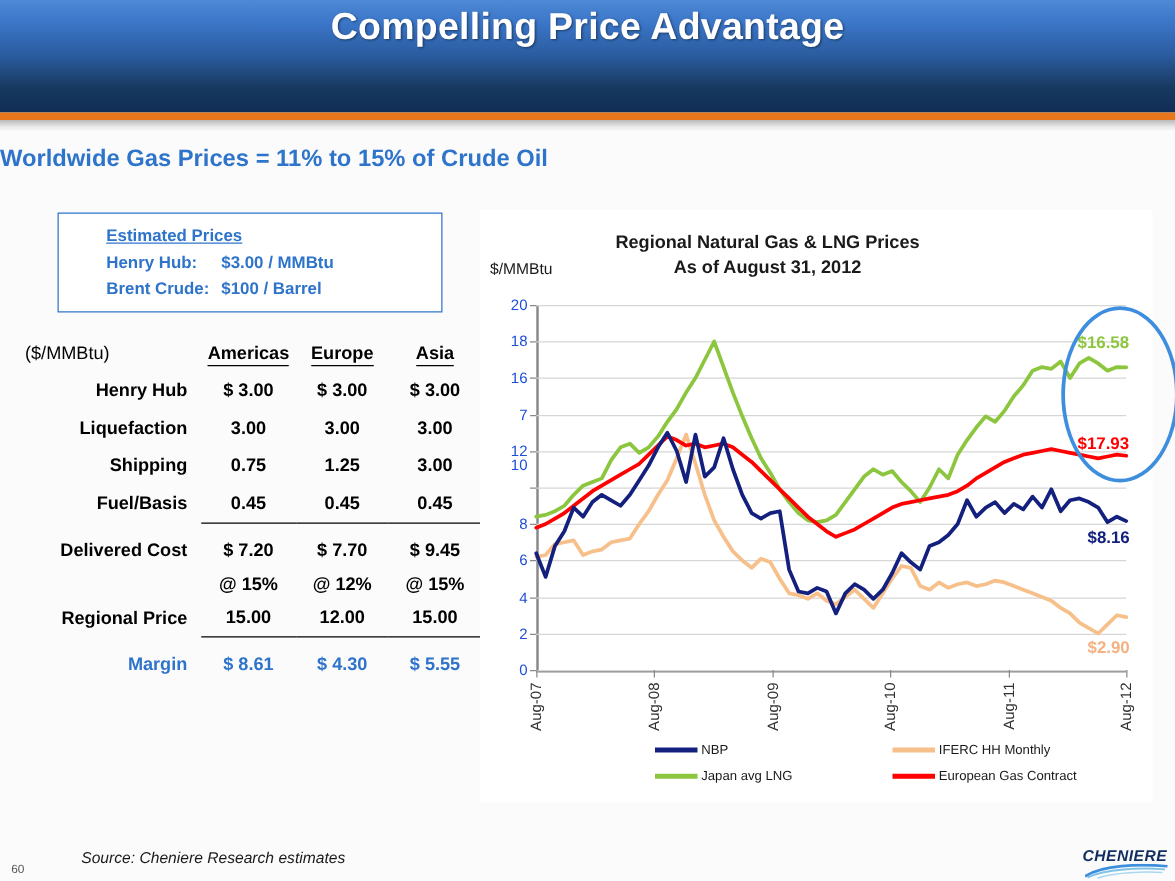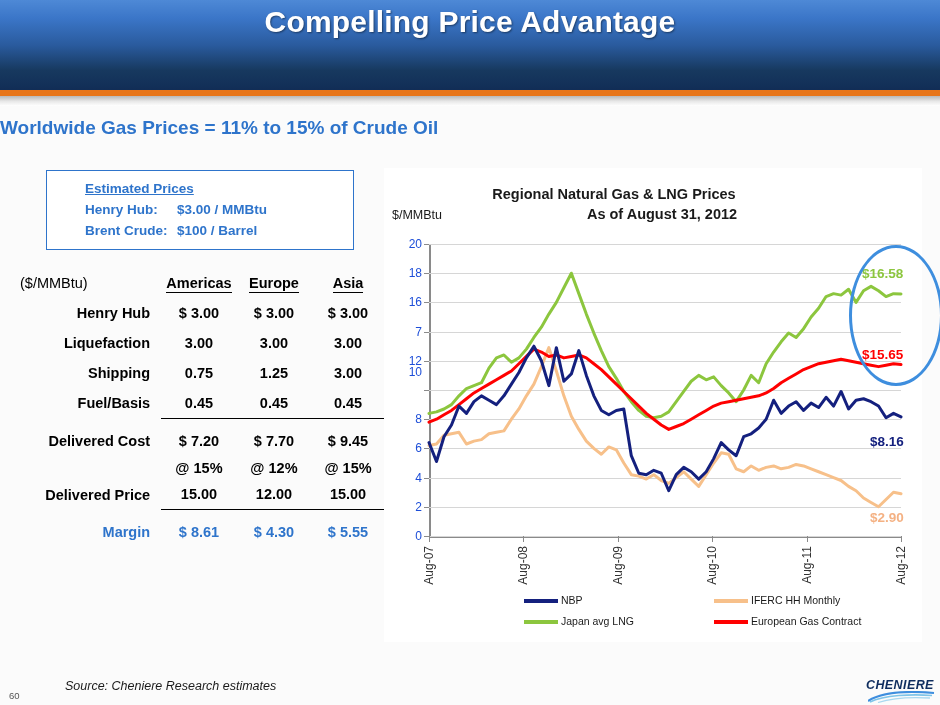--- a/index.html
+++ b/index.html
@@ -113,21 +113,21 @@
     position: absolute; left: 384px; top: 168px;
     width: 538px; height: 474px;
     background: #ffffff;
   }
   #chart-title, #chart-title2 {
     position: absolute; width: 538px; text-align: center;
     font-size: 14.5px; font-weight: bold; color: #1a1a1a;
     white-space: nowrap;
   }
   #chart-title  { top: 18px; left: 20px; width: 420px; }
-  #chart-title2 { top: 38px; left: 20px; width: 420px; padding-left: 48px; }
+  #chart-title2 { top: 38px; left: 20px; width: 420px; }
   #yaxis-unit {
     position: absolute; left: 8px; top: 40px;
     font-size: 12.5px; color: #1a1a1a; white-space: nowrap;
   }
   #plot {
     position: absolute; left: 45px; top: 76px;
     width: 472px; height: 292px;
   }
   .ytick {
     position: absolute; right: 100%; margin-right: 7px;
@@ -267,21 +267,21 @@
       <td class="val">$ 7.70</td>
       <td class="val">$ 9.45</td>
     </tr>
     <tr style="height:24px">
       <td class="lbl"></td>
       <td class="val pct">@ 15%</td>
       <td class="val pct">@ 12%</td>
       <td class="val pct">@ 15%</td>
     </tr>
     <tr class="r">
-      <td class="lbl">Delivered Price</td>
+      <td class="lbl">Regional Price</td>
       <td class="val">15.00</td>
       <td class="val">12.00</td>
       <td class="val">15.00</td>
     </tr>
     <tr class="rule-row">
       <td></td>
       <td class="val"></td>
       <td class="val"></td>
       <td class="val"></td>
     </tr>
@@ -355,22 +355,22 @@
         </div>
       <svg id="lines-svg" width="472" height="292" viewBox="0 0 472 292" style="position:absolute;left:0;top:0;overflow:visible">
           <polyline points="0.00,201.48 7.49,200.02 14.98,191.26 22.48,189.80 29.97,188.34 37.46,200.02 44.95,197.10 52.44,195.64 59.94,189.80 67.43,188.34 74.92,186.88 82.41,175.20 89.90,164.98 97.40,151.84 104.89,140.16 112.38,122.64 119.87,103.66 127.37,127.02 134.86,151.84 142.35,172.28 149.84,185.42 157.33,197.10 164.83,204.40 172.32,210.24 179.81,202.94 187.30,205.86 194.79,219.00 202.29,230.68 209.78,232.14 217.27,235.06 224.76,230.68 232.25,236.52 239.75,239.44 247.24,233.60 254.73,227.76 262.22,235.06 269.71,242.36 277.21,230.68 284.70,219.00 292.19,208.78 299.68,210.24 307.17,224.84 314.67,227.76 322.16,221.92 329.65,226.30 337.14,223.38 344.63,221.92 352.13,224.84 359.62,223.38 367.11,220.46 374.60,221.92 382.10,224.84 389.59,227.76 397.08,230.68 404.57,233.60 412.06,236.52 419.56,242.36 427.05,246.74 434.54,254.04 442.03,258.42 449.52,262.80 457.02,255.50 464.51,248.20 472.00,249.66" fill="none" stroke="#F7C08A" stroke-width="3" stroke-linejoin="round" stroke-linecap="round"></polyline>
           <polyline points="0.00,169.36 7.49,167.90 14.98,164.98 22.48,160.60 29.97,151.84 37.46,144.54 44.95,141.62 52.44,138.70 59.94,124.10 67.43,113.88 74.92,110.96 82.41,118.26 89.90,113.88 97.40,105.12 104.89,93.44 112.38,83.22 119.87,70.08 127.37,58.40 134.86,43.80 142.35,29.20 149.84,49.64 157.33,70.08 164.83,89.06 172.32,106.58 179.81,122.64 187.30,134.32 194.79,147.46 202.29,157.68 209.78,166.44 217.27,172.28 224.76,173.74 232.25,172.28 239.75,167.90 247.24,157.68 254.73,147.46 262.22,137.24 269.71,131.40 277.21,135.78 284.70,132.86 292.19,141.62 299.68,148.92 307.17,157.68 314.67,146.00 322.16,131.40 329.65,138.70 337.14,119.72 344.63,108.04 352.13,97.82 359.62,89.06 367.11,93.44 374.60,84.68 382.10,73.00 389.59,64.24 397.08,52.56 404.57,49.64 412.06,51.10 419.56,45.26 427.05,58.40 434.54,46.72 442.03,42.34 449.52,46.72 457.02,52.56 464.51,49.64 472.00,49.93" fill="none" stroke="#8CC63E" stroke-width="3" stroke-linejoin="round" stroke-linecap="round"></polyline>
           <polyline points="0.00,178.12 7.49,175.20 14.98,170.82 22.48,166.44 29.97,160.60 37.46,154.76 44.95,148.92 52.44,144.54 59.94,140.16 67.43,135.78 74.92,131.40 82.41,127.02 89.90,119.72 97.40,112.42 104.89,105.12 112.38,108.04 119.87,112.42 127.37,110.96 134.86,113.88 142.35,112.42 149.84,110.96 157.33,113.88 164.83,119.72 172.32,125.56 179.81,132.86 187.30,140.16 194.79,147.46 202.29,154.76 209.78,162.06 217.27,169.36 224.76,175.20 232.25,181.04 239.75,185.42 247.24,182.50 254.73,179.58 262.22,175.20 269.71,170.82 277.21,166.44 284.70,162.06 292.19,159.14 299.68,157.68 307.17,156.22 314.67,154.76 322.16,153.30 329.65,151.84 337.14,148.92 344.63,144.54 352.13,138.70 359.62,134.32 367.11,129.94 374.60,125.56 382.10,122.64 389.59,119.72 397.08,118.26 404.57,116.80 412.06,115.34 419.56,116.80 427.05,118.26 434.54,119.72 442.03,121.18 449.52,122.64 457.02,121.18 464.51,119.72 472.00,120.60" fill="none" stroke="#FF0000" stroke-width="3" stroke-linejoin="round" stroke-linecap="round"></polyline>
           <polyline points="0.00,198.56 7.49,217.54 14.98,192.72 22.48,181.04 29.97,162.06 37.46,169.36 44.95,157.68 52.44,151.84 59.94,156.22 67.43,160.60 74.92,151.84 82.41,140.16 89.90,128.48 97.40,113.88 104.89,102.20 112.38,116.80 119.87,141.62 127.37,103.66 134.86,137.24 142.35,129.94 149.84,106.58 157.33,131.40 164.83,151.84 172.32,166.44 179.81,170.82 187.30,166.44 194.79,164.98 202.29,211.70 209.78,229.22 217.27,230.68 224.76,226.30 232.25,229.22 239.75,246.74 247.24,230.68 254.73,223.38 262.22,227.76 269.71,235.06 277.21,227.76 284.70,214.62 292.19,198.56 299.68,205.86 307.17,211.70 314.67,192.72 322.16,189.80 329.65,183.96 337.14,175.20 344.63,156.22 352.13,169.36 359.62,162.06 367.11,157.68 374.60,166.44 382.10,159.14 389.59,163.52 397.08,153.30 404.57,162.06 412.06,147.46 419.56,164.98 427.05,156.22 434.54,154.76 442.03,157.68 449.52,162.06 457.02,173.74 464.51,169.36 472.00,172.86" fill="none" stroke="#14207E" stroke-width="3" stroke-linejoin="round" stroke-linecap="round"></polyline>
         </svg>
     </div>
 
     <div class="annot" id="annot-lng" style="left:478px;top:98px">$16.58</div>
-    <div class="annot" id="annot-eu" style="left:478px;top:179px">$15.65</div>
-    <div class="annot" id="annot-nbp" style="left:486px;top:266px">$8.16</div>
+    <div class="annot" id="annot-eu" style="left:478px;top:179px">$17.93</div>
+    <div class="annot" id="annot-nbp" style="left:486px;top:254px">$8.16</div>
     <div class="annot" id="annot-hh" style="left:486px;top:342px">$2.90</div>
     <div id="ellipse" style="left:465px;top:77px;width:88px;height:135px"></div>
 
     <div id="legend">
       <div class="lg-item" style="left:0px;top:0px">
         <span class="lg-swatch" style="background:#14207E"></span><span>NBP</span>
       </div>
       <div class="lg-item" style="left:190px;top:0px">
         <span class="lg-swatch" style="background:#F7C08A"></span><span>IFERC HH Monthly</span>
       </div>

